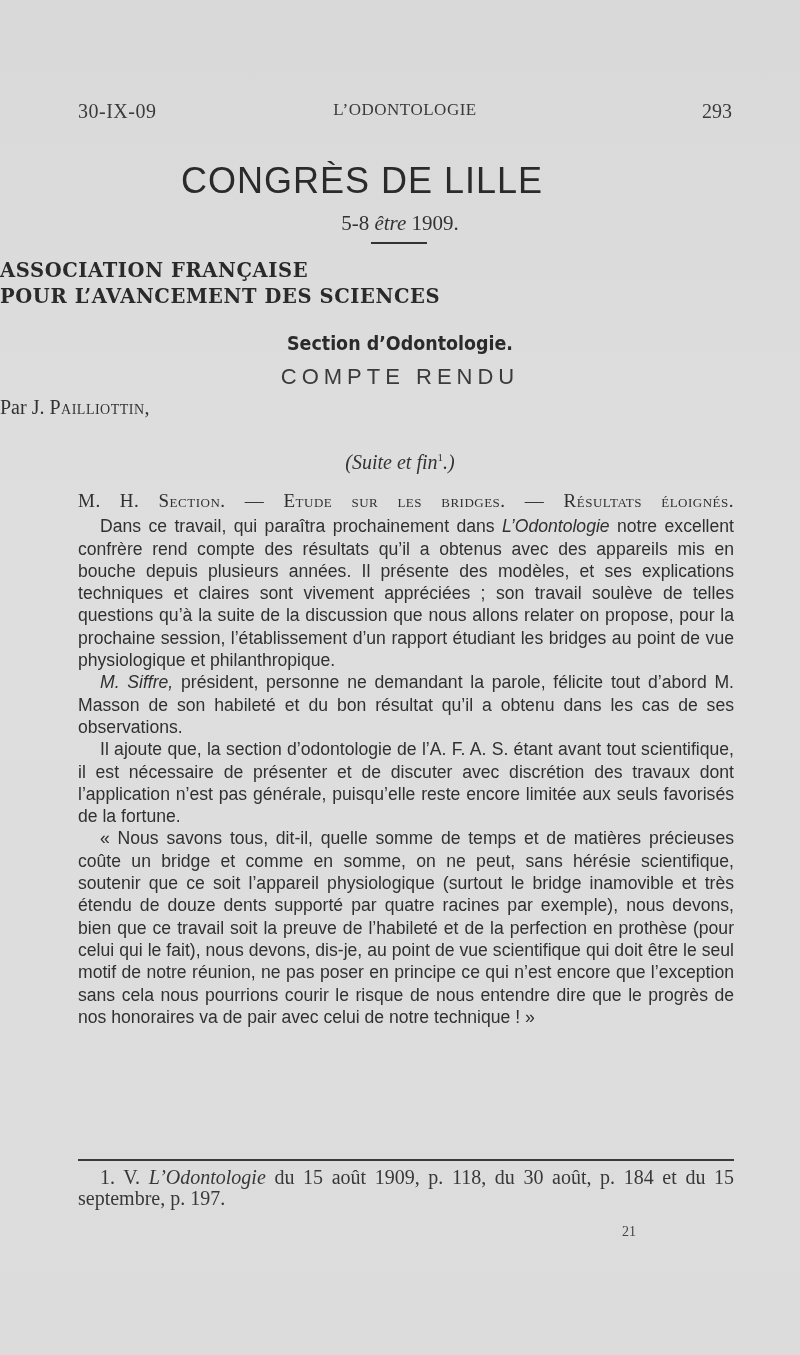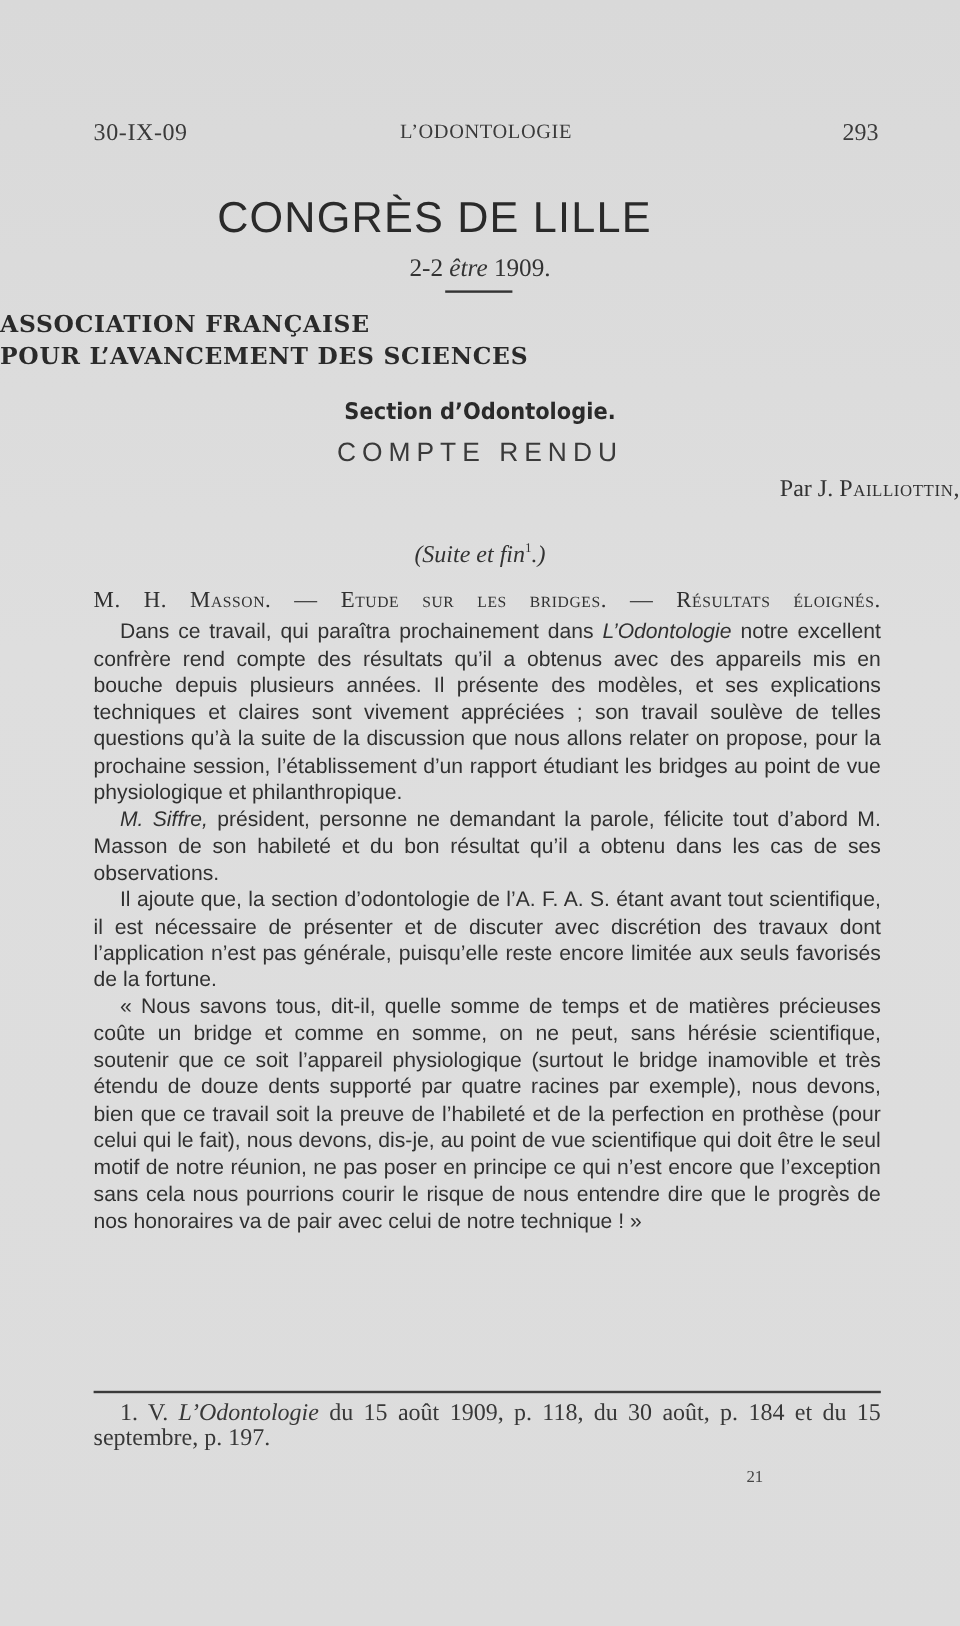--- a/index.html
+++ b/index.html
@@ -50,21 +50,21 @@
     font-family: "DejaVu Sans", "Liberation Sans", sans-serif;
     font-weight: bold; font-size: 19px; color: #2a2a2a;
     transform: scaleX(0.92);
   }
   .compte {
     position: absolute; top: 364px; left: 0; width: 800px; text-align: center;
     font-family: "Liberation Sans", "DejaVu Sans", sans-serif;
     font-size: 22px; letter-spacing: 5px; color: #3a3a3a;
   }
   .author {
-    position: absolute; top: 396px; left: 0; width: 800px; text-align: right;
+    position: absolute; top: 396px; left: 0; width: 800px; text-align: left;
     font-size: 20px; color: #333;
   }
   .author .sc { font-variant: small-caps; letter-spacing: 0.5px; }
   .affil {
     position: absolute; top: 424px; left: 0; width: 800px; text-align: center;
     font-family: "Liberation Sans", "DejaVu Sans", sans-serif;
     font-size: 15px; color: #444; letter-spacing: 0.3px;
   }
   .suite {
     position: absolute; top: 451px; left: 0; width: 800px; text-align: center;
@@ -107,21 +107,21 @@
 
   <div class="running-head">
     <span class="rh-left">30-IX-09</span>
     <span class="rh-center">L’ODONTOLOGIE</span>
     <span class="rh-right">293</span>
   </div>
 
   <h1 class="title" style="margin:0">CONGRÈS DE LILLE</h1>
 
   <div class="subtitle">
-    <span>2-2</span>
+    <span>5-8</span>
     <i>être</i>
     <span>1909.</span>
   </div>
 
   <div class="short-rule"></div>
 
   <div class="assoc">
     <div>ASSOCIATION FRANÇAISE</div>
     <div>POUR L’AVANCEMENT DES SCIENCES</div>
   </div>
@@ -136,21 +136,21 @@
   </div>
 
 
   <div class="suite">
     <span>(Suite et fin</span><sup>1</sup><span>.)</span>
   </div>
 
   <div class="body-text">
     <p class="heading-line">
       <span>M. H.</span>
-      <span class="sc">Masson.</span><span> — </span><span class="sc">Etude sur les bridges.</span><span> — </span><span class="sc">Résultats éloignés.</span>
+      <span class="sc">Section.</span><span> — </span><span class="sc">Etude sur les bridges.</span><span> — </span><span class="sc">Résultats éloignés.</span>
     </p>
     <p><span>Dans ce travail, qui paraîtra prochainement dans </span><i>L’Odontologie</i><span> notre excellent confrère rend compte des résultats qu’il a obtenus avec des appareils mis en bouche depuis plusieurs années. Il présente des modèles, et ses explications techniques et claires sont vivement appréciées ; son travail soulève de telles questions qu’à la suite de la discussion que nous allons relater on propose, pour la prochaine session, l’établissement d’un rapport étudiant les bridges au point de vue physiologique et philanthropique.</span></p>
     <p><span></span><i>M. Siffre,</i><span> président, personne ne demandant la parole, félicite tout d’abord M. Masson de son habileté et du bon résultat qu’il a obtenu dans les cas de ses observations.</span></p>
     <p><span>Il ajoute que, la section d’odontologie de l’A. F. A. S. étant avant tout scientifique, il est nécessaire de présenter et de discuter avec discrétion des travaux dont l’application n’est pas générale, puisqu’elle reste encore limitée aux seuls favorisés de la fortune.</span></p>
     <p><span>« Nous savons tous, dit-il, quelle somme de temps et de matières précieuses coûte un bridge et comme en somme, on ne peut, sans hérésie scientifique, soutenir que ce soit l’appareil physiologique (surtout le bridge inamovible et très étendu de douze dents supporté par quatre racines par exemple), nous devons, bien que ce travail soit la preuve de l’habileté et de la perfection en prothèse (pour celui qui le fait), nous devons, dis-je, au point de vue scientifique qui doit être le seul motif de notre réunion, ne pas poser en principe ce qui n’est encore que l’exception sans cela nous pourrions courir le risque de nous entendre dire que le progrès de nos honoraires va de pair avec celui de notre technique ! »</span></p>
   </div>
 
   <div class="footnote-rule"></div>
 
   <div class="footnote">

